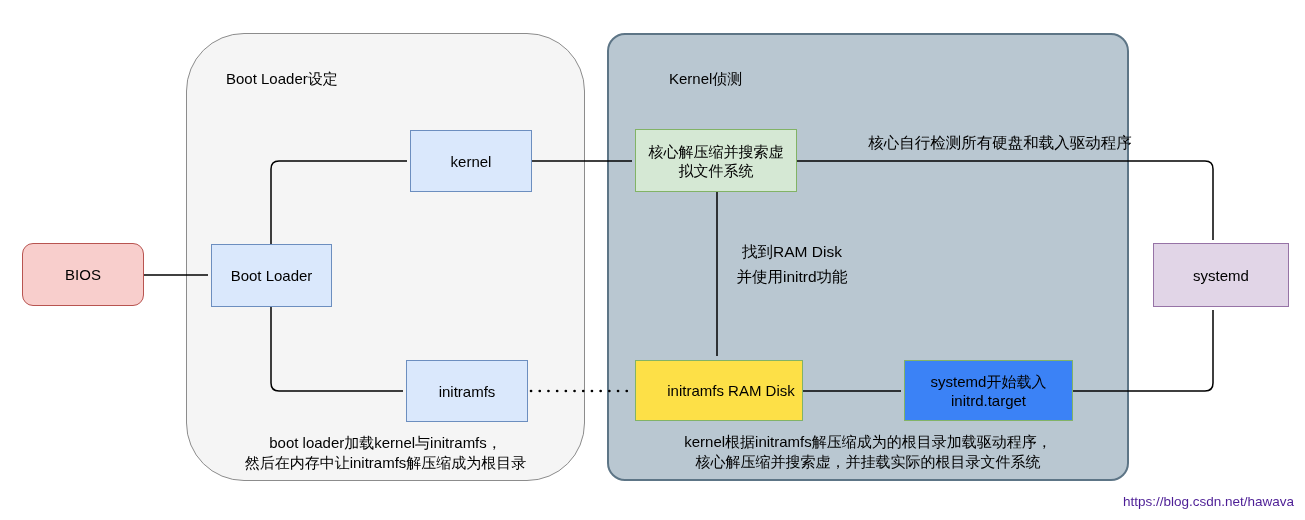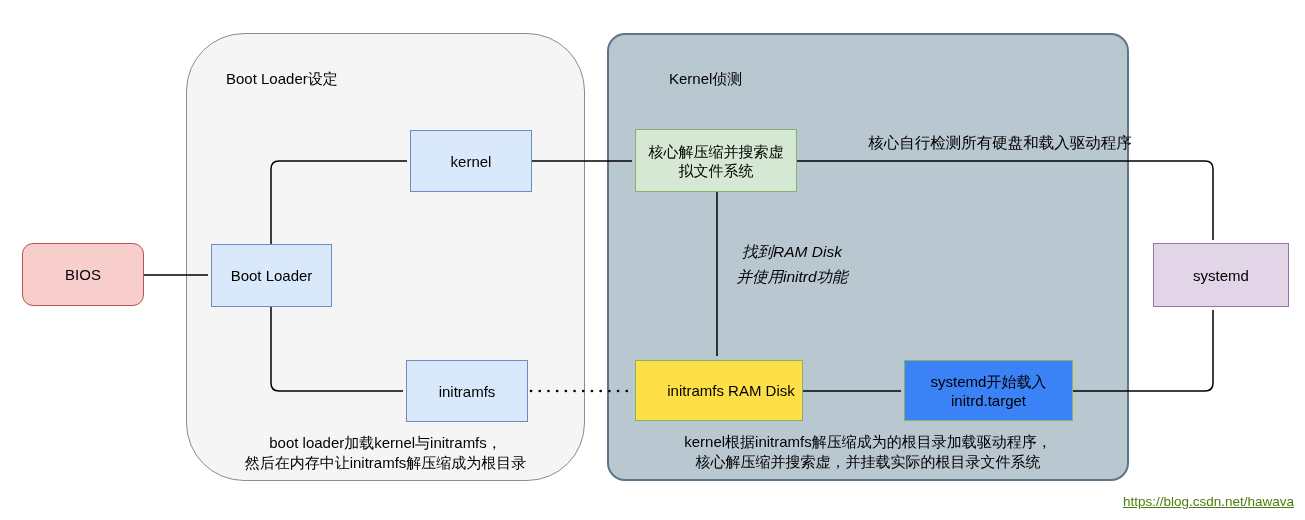--- a/index.html
+++ b/index.html
@@ -27,32 +27,32 @@
   #node-kernel{left:410px;top:130px;width:122px;height:62px;}
   #node-initramfs{left:406px;top:360px;width:122px;height:62px;}
   #node-kernel-decompress{left:635px;top:129px;width:162px;height:63px;}
   #node-initramfs-ram-disk{left:635px;top:360px;width:168px;height:61px;}
   #node-systemd-target{left:904px;top:360px;width:169px;height:61px;}
   #node-systemd{left:1153px;top:243px;width:136px;height:64px;}
   .node{border:1px solid #000;background:#fff;}
 
   
   .note{position:absolute;text-align:center;font-size:15.5px;white-space:pre-line;z-index:4;}
-  #note-ram-disk{left:692px;top:239px;width:200px;line-height:25px;font-style:italic;}
+  #note-ram-disk{left:692px;top:239px;width:200px;line-height:25px;}
   #note-detect{left:840px;top:133px;width:320px;line-height:19px;}
 
   
   #connector-layer{position:absolute;left:0;top:0;width:1305px;height:520px;
     z-index:2;pointer-events:none;}
   #connector-layer path{fill:none;stroke-width:1.5px;}
   #connector-layer path.dotted{stroke-width:2.6px;stroke-dasharray:0.1 8.6;stroke-linecap:round;}
 
   
   .watermark{position:absolute;right:11px;top:494px;font-size:13.5px;
-    color:#4d7c0f;z-index:5;white-space:nowrap;text-decoration:underline;}
+    color:#4c1d95;z-index:5;white-space:nowrap;}
 </style>
 </head>
 <body>
 
 <div class="canvas">
 
   <div class="group" id="group-boot-loader" style="background: rgb(245, 245, 245); border-color: rgb(140, 140, 140);">
     <div class="group-title">Boot Loader设定</div>
     <div class="group-caption">boot loader加载kernel与initramfs，
 然后在内存中让initramfs解压缩成为根目录</div>

